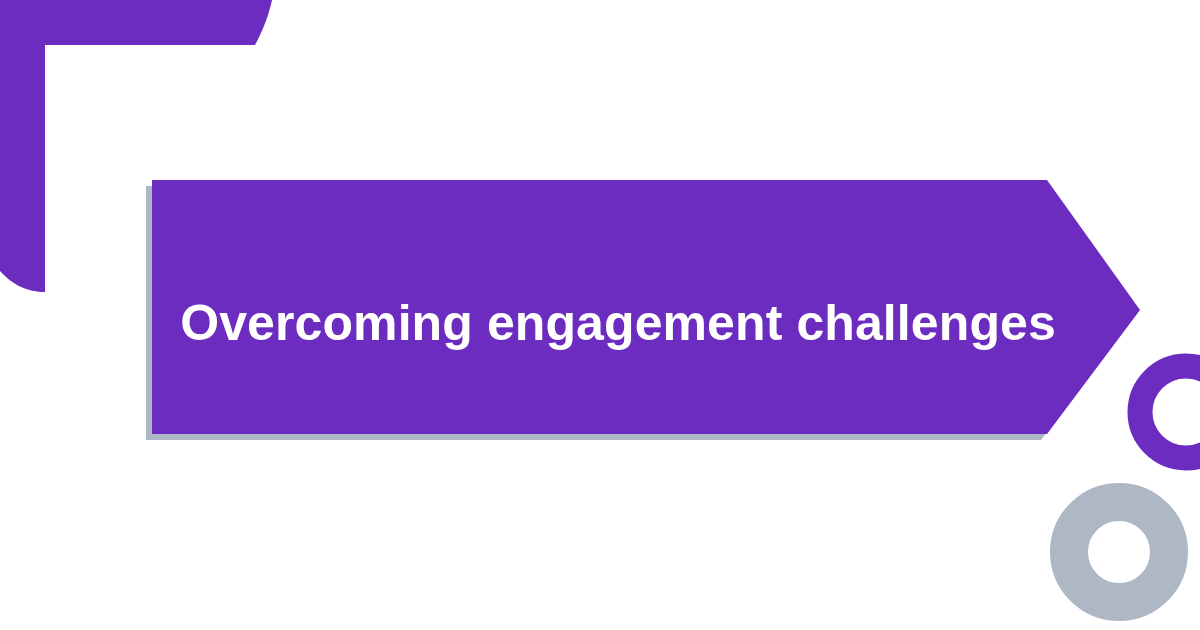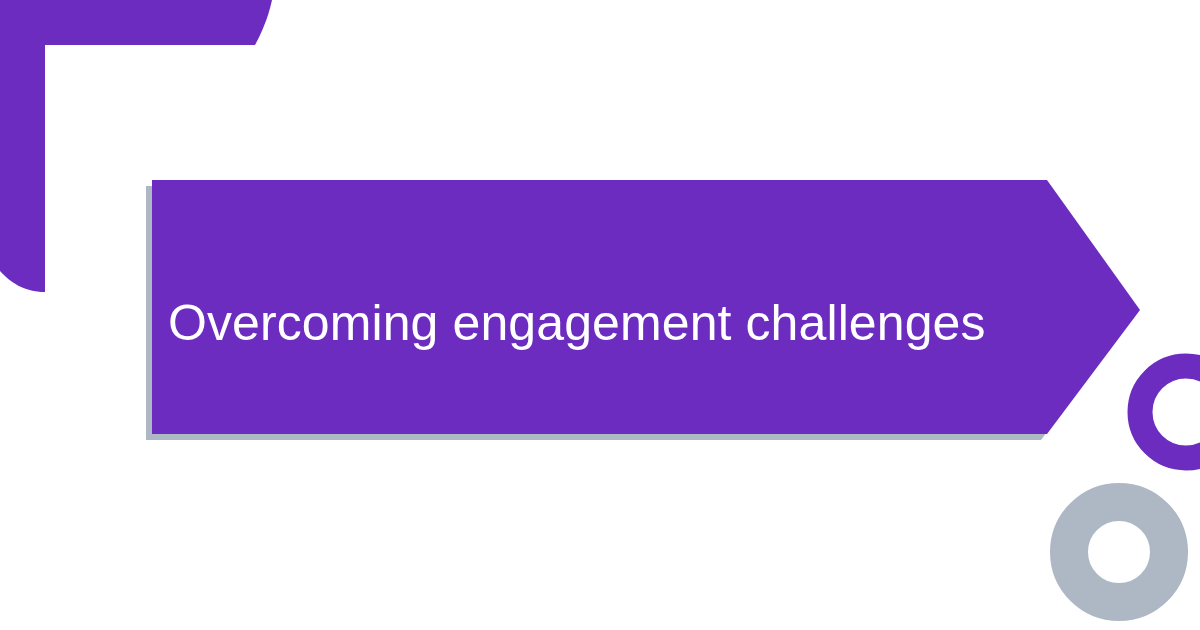--- a/index.html
+++ b/index.html
@@ -24,25 +24,26 @@
   }
   .banner-text {
     position: absolute;
     left: 168px;
     top: 292px;
     width: 900px;
     height: 62px;
     line-height: 62px;
     font-family: "Liberation Sans", sans-serif;
     font-size: 50px;
-    font-weight: normal;
+    font-weight: bold;
     color: #ffffff;
     letter-spacing: 0.1px;
     white-space: nowrap;
     pointer-events: none;
+    text-align: center;
   }
 </style>
 </head>
 <body>
 
 <div id="canvas">
 
   <svg class="layer" viewBox="0 0 1200 630" width="1200" height="630" aria-hidden="true">
     <path d="M 0 0 L 272 0 C 272 0 268 22 255 45 L 45 45 L 45 292
              C 24 292 10 282 0 271 Z" fill="#6B2CBF"></path>

